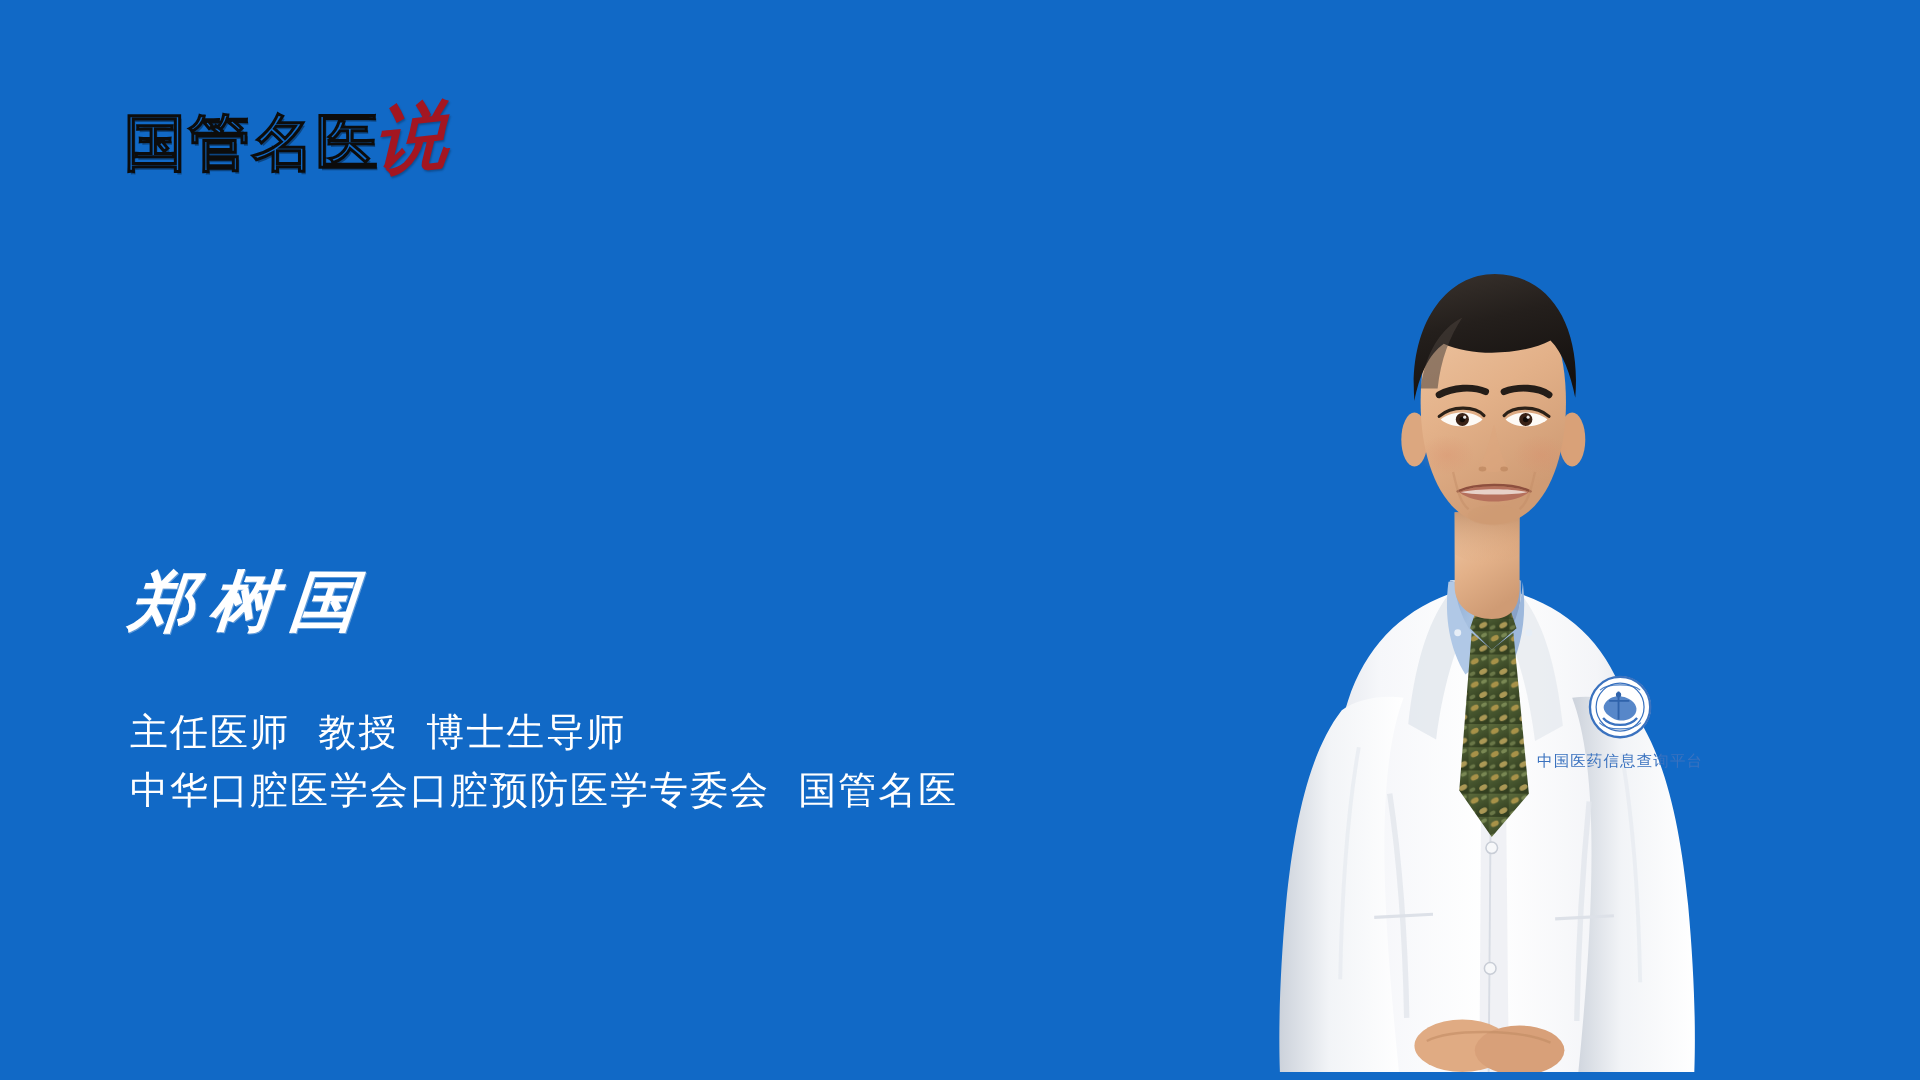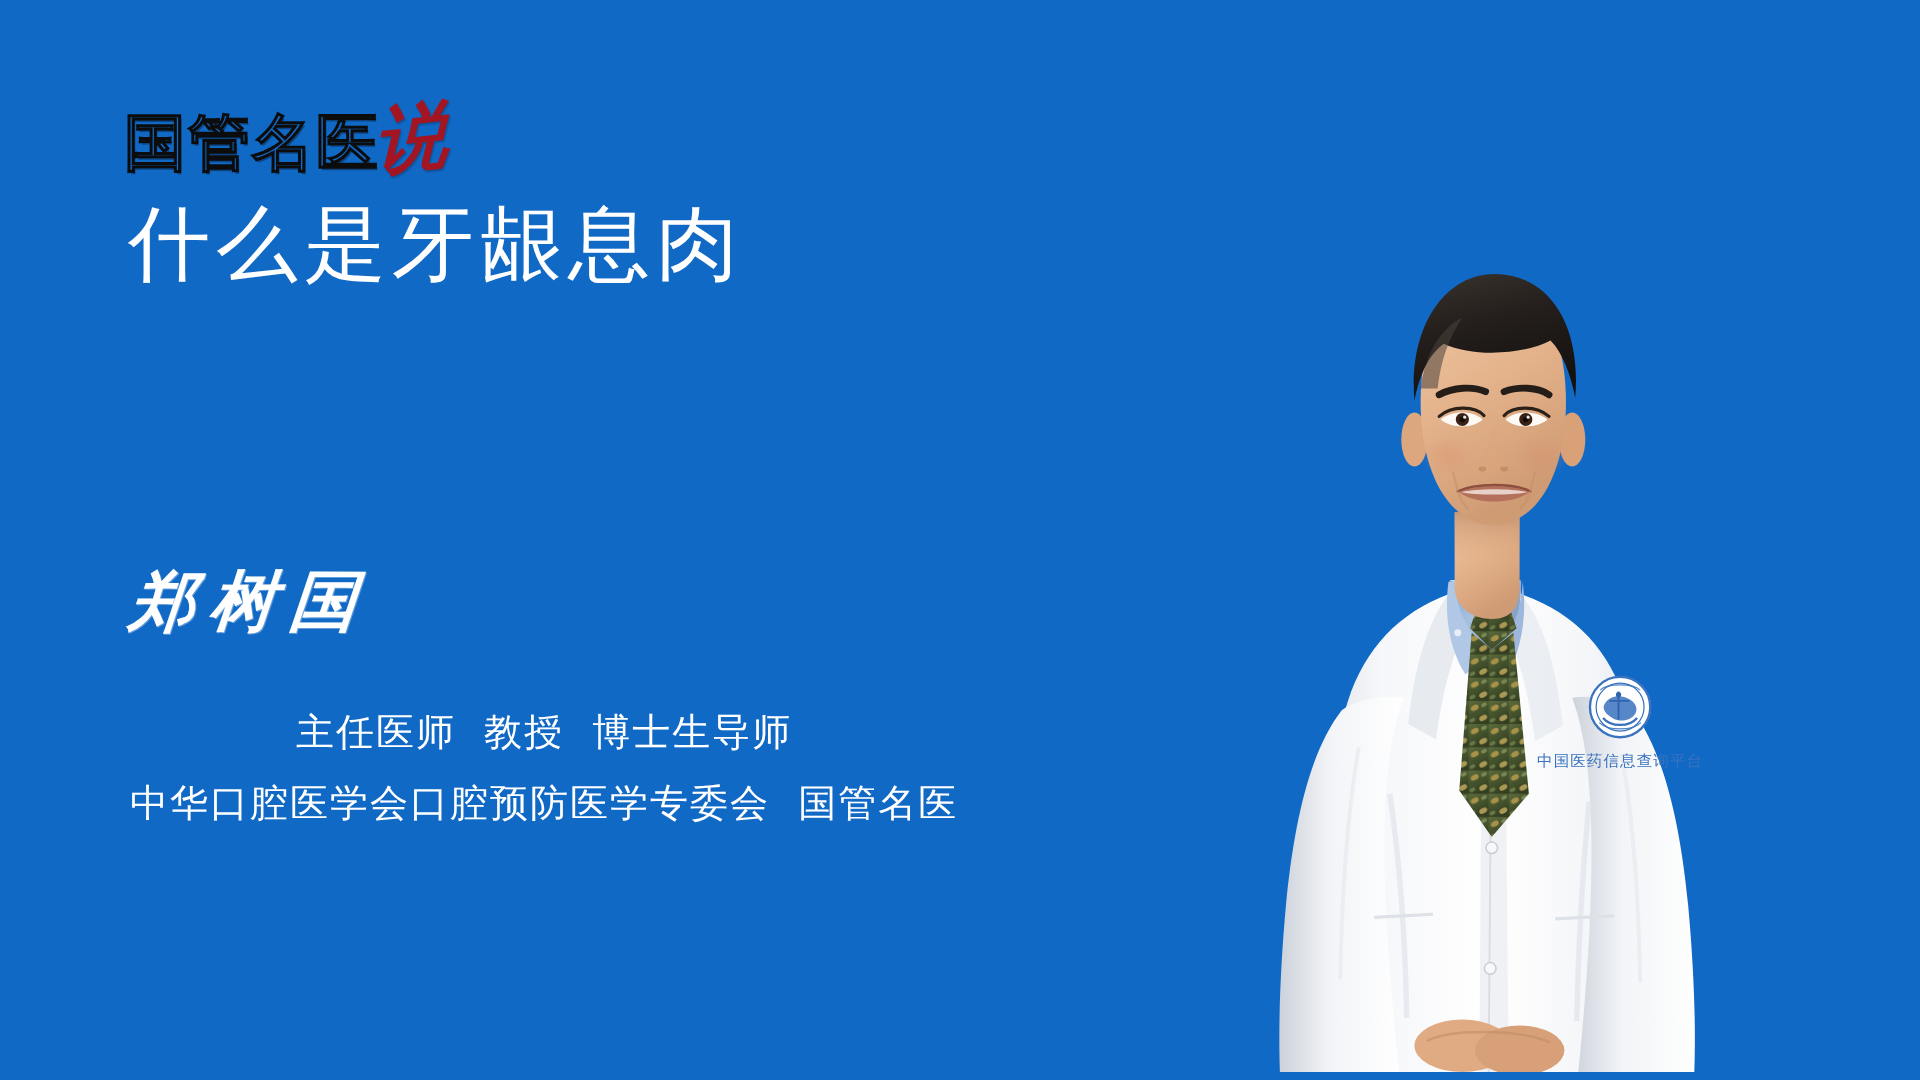--- a/index.html
+++ b/index.html
@@ -58,21 +58,21 @@
     font-weight:700;
     font-family:"DejaVu Serif","Liberation Serif",serif;
     transform:skewX(-5deg);
     text-shadow:1px 1px 0 rgba(255,255,255,.35);
     white-space:nowrap;
   }
 
   
   .credentials {
     position:absolute; left:130px; top:712px;
-    display:flex; flex-direction:column; gap:29px;align-items:center;
+    display:flex; flex-direction:column; gap:16px;
   }
   .cred-line {
     font-size:38px; line-height:1.1;
     color:#ffffff; letter-spacing:2px;
     white-space:pre;
     font-family:"DejaVu Sans","Liberation Sans",sans-serif;
   }
 
   
   .portrait {
@@ -86,21 +86,20 @@
 </head>
 <body>
 
 <div id="stage">
 
   <div class="logo-block">
     <span class="logo-main">国管名医</span>
     <span class="logo-accent">说</span>
   </div>
 
-  <h1 class="title">什么是牙龈息肉</h1>
 
   <div class="doctor-name">郑树国</div>
 
   <div class="credentials">
     <div class="cred-line">主任医师  教授  博士生导师</div>
     <div class="cred-line">中华口腔医学会口腔预防医学专委会  国管名医</div>
   </div>
 
   <div class="portrait">
     <svg viewBox="0 0 940 1080" xmlns="http://www.w3.org/2000/svg" preserveAspectRatio="xMidYMax meet">

